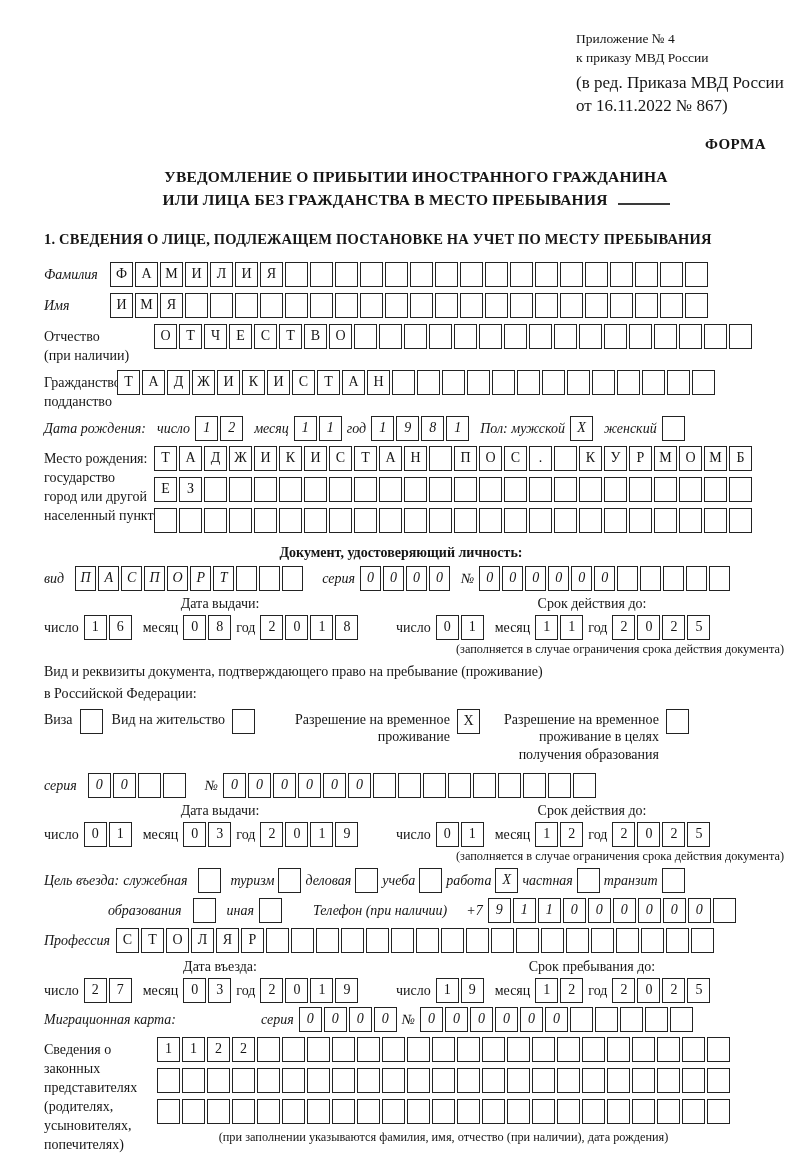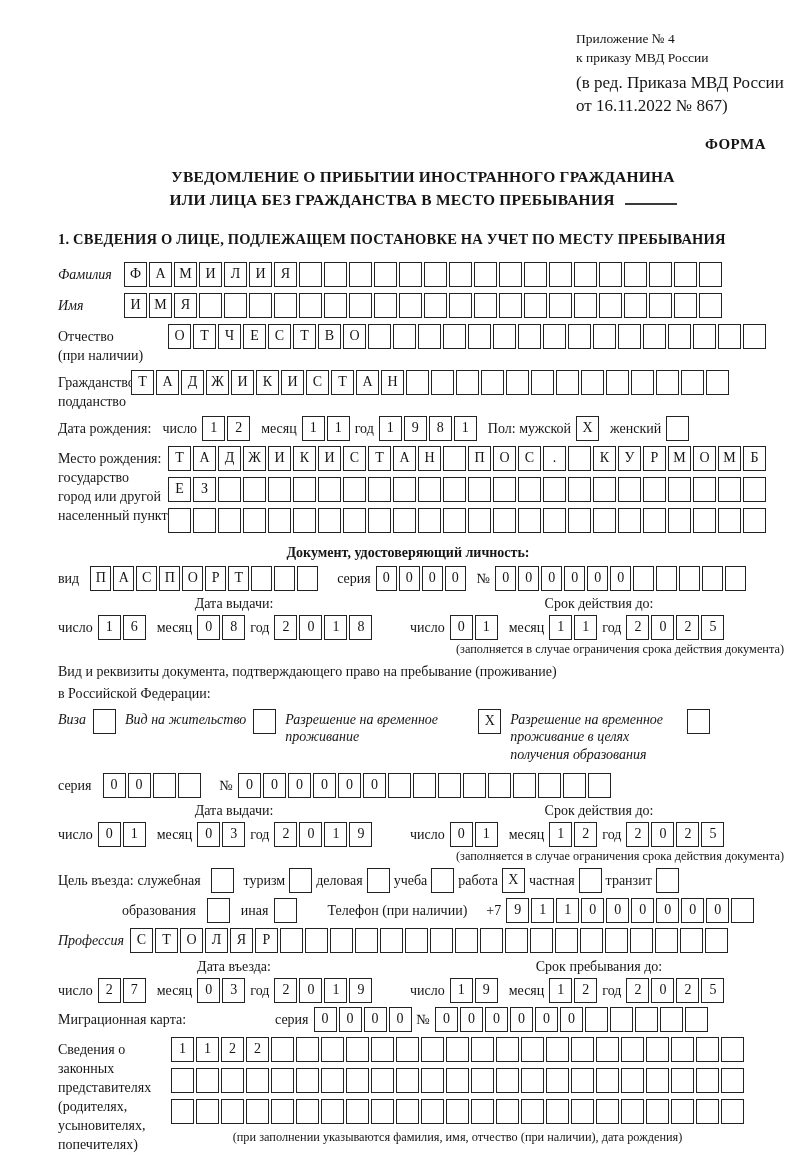--- a/index.html
+++ b/index.html
@@ -3,36 +3,36 @@
 <meta charset="utf-8">
 <style>
   * { box-sizing: border-box; }
   html,body { margin:0; padding:0; background:#ffffff; }
   body {
     width:800px; height:1163px;
     color:#151515;
     font-family:"Liberation Serif","DejaVu Serif",serif;
     font-size:14px;
   }
-  .page { width:800px; height:1163px; padding:30px 12px 0 58px; overflow:hidden; }
+  .page { width:800px; height:1163px; padding:30px 12px 0 44px; overflow:hidden; }
 
   
   .hdr { width:212px; margin-left:auto; line-height:1.4; font-size:13.5px; }
   .hdr .small { font-size:17px; margin-top:4px; line-height:1.35; }
   .forma { text-align:right; font-weight:bold; font-size:15px; margin-top:18px; padding-right:22px; letter-spacing:.5px; }
 
   
   .title { text-align:center; font-weight:bold; font-size:15.5px; line-height:1.5; margin-top:12px; letter-spacing:.2px; }
   .blank-line { display:inline-block; width:52px; border-bottom:2px solid #3a3a3a; height:13px; margin-left:10px; }
 
   .sec-heading { font-weight:bold; font-size:14.5px; margin-top:20px; letter-spacing:.2px; }
 
   .rows { margin-top:14px; }
   .row { display:flex; align-items:flex-start; margin-bottom:5px; }
-  .row.center { align-items:center; margin-bottom:5px; }
+  .row.center { align-items:center; margin-bottom:5px;font-style:italic; }
   .lbl { line-height:26px; flex:none;font-style:italic; }
   .lbl2 { line-height:19px; flex:none; padding-top:3px; }
   .w66 { width:66px; } .w73 { width:73px; } .w108 { width:110px; } .w113 { width:113px; }
 
   .cells { display:flex; gap:2px; flex:none; }
   .cell {
     display:inline-block; width:23px; height:25px;
     border:1.7px solid #232323;
     text-align:center; line-height:22px; font-size:14px;
     background:#fff; flex:none;
@@ -49,21 +49,21 @@
   .dates-cols { display:flex; }
   .date-col-l { width:352px; flex:none; }
   .date-col-r { flex:1; }
   .date-head { text-align:center; font-size:14px; margin-bottom:3px; }
   .date-row { display:flex; align-items:center; gap:5px; }
   .date-note { text-align:right; font-size:12.3px; margin-top:2px; padding-right:4px; }
 
   .intro-line { line-height:1.55; }
 
   .opt { display:flex; align-items:flex-start; gap:7px; }
-  .opt-label { line-height:1.25; text-align:left; padding-top:2px;font-style:italic; }
+  .opt-label { line-height:1.25; text-align:right; padding-top:2px; }
   .opts-row { display:flex; align-items:flex-start; gap:9px; margin:4px 0 10px 0; }
 
   .rep-note { font-size:12.3px; text-align:center; margin-top:4px; }
   .stack > .cells { margin-bottom:6px; }
 </style>
 </head>
 <body>
 
 <div class="page">
 

